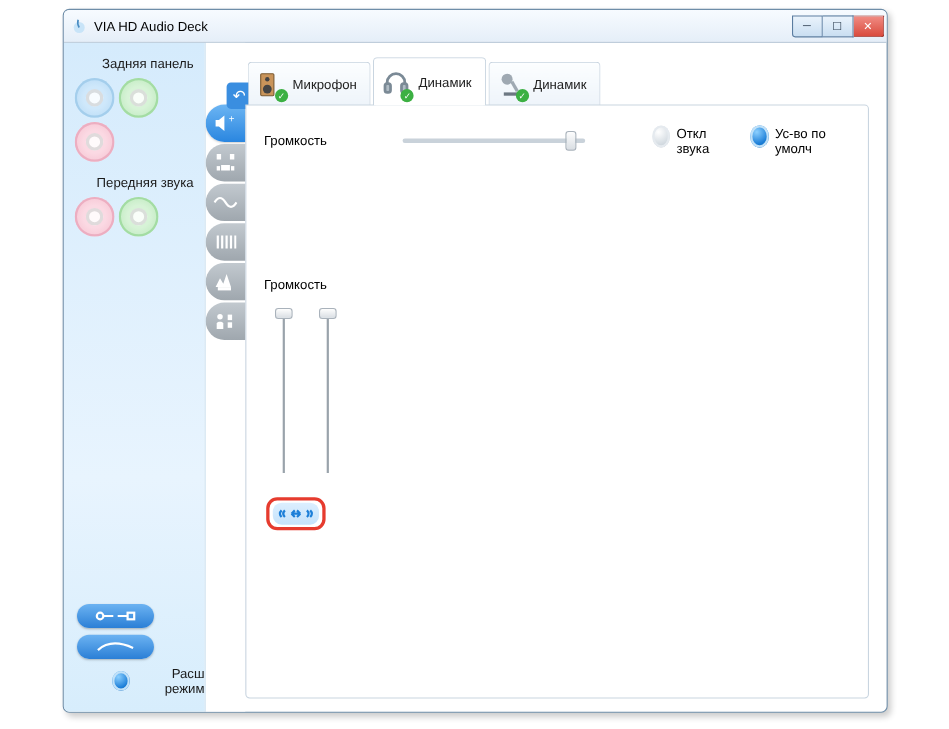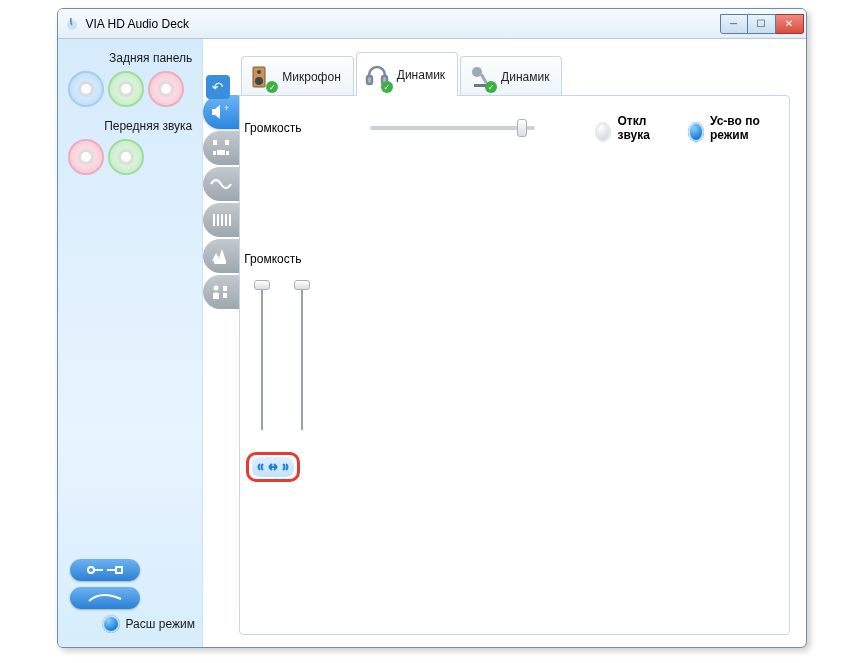--- a/index.html
+++ b/index.html
@@ -106,33 +106,33 @@
 .dtab.active { background:#fff; height:44px; z-index:2; }
 .tab-icon { width:28px; height:28px; display:flex; align-items:center; justify-content:center; }
 .check-badge {
   position:absolute; left:24px; bottom:3px;
   width:12px; height:12px; border-radius:50%; background:#3cb043;
   display:flex; align-items:center; justify-content:center;
   color:#fff; font-size:8px;
 }
 .content {
   border:1px solid #c9d5e0; border-radius:0 4px 4px 4px;
-  background:#fff; height:540px; padding:18px 4px;
+  background:#fff; height:540px; padding:18px 16px;
   position:relative;
 }
 .row1 { display:flex; align-items:center; gap:18px; font-size:12px; }
 .hslider-track {
   width:200px; height:4px; background:#c9d2da; border-radius:2px; position:relative;
 }
 .hslider-thumb {
   position:absolute; right:8px; top:-7px;
   width:10px; height:18px; border-radius:3px;
   background: linear-gradient(#fdfdfd,#d9dee3); border:1px solid #a9b2bb;
 }
-.opt { display:flex; align-items:flex-end; gap:6px; font-size:12px;font-weight:bold; }
+.opt { display:flex; align-items:flex-start; gap:6px; font-size:12px; }
 .opt .circle {
   width:20px; height:20px; border-radius:50%;
   background: radial-gradient(circle at 35% 30%, #fff, #d6dde3 60%, #bcc5cd);
   box-shadow: inset 0 0 0 2px #e5eaef;
 }
 .opt.sel .circle {
   background: radial-gradient(circle at 35% 30%, #8cd0ff, #1d7fd8 60%, #0b5fa8);
   box-shadow: inset 0 0 0 2px #c1e1f8;
 }
 
@@ -298,21 +298,21 @@
           <div class="hslider-track">
             <div class="hslider-thumb"></div>
           </div>
           <div style="width:30px"></div>
           <div class="opt">
             <div class="circle"></div>
             <span>Откл звука</span>
           </div>
           <div class="opt sel">
             <div class="circle"></div>
-            <span>Ус-во по режим</span>
+            <span>Ус-во по умолч</span>
           </div>
         </div>
 
         <div class="sec2">
           <span>Громкость</span>
           <div class="vsliders">
             <div class="vslider">
               <div class="rail"></div>
               <div class="vthumb"></div>
             </div>

